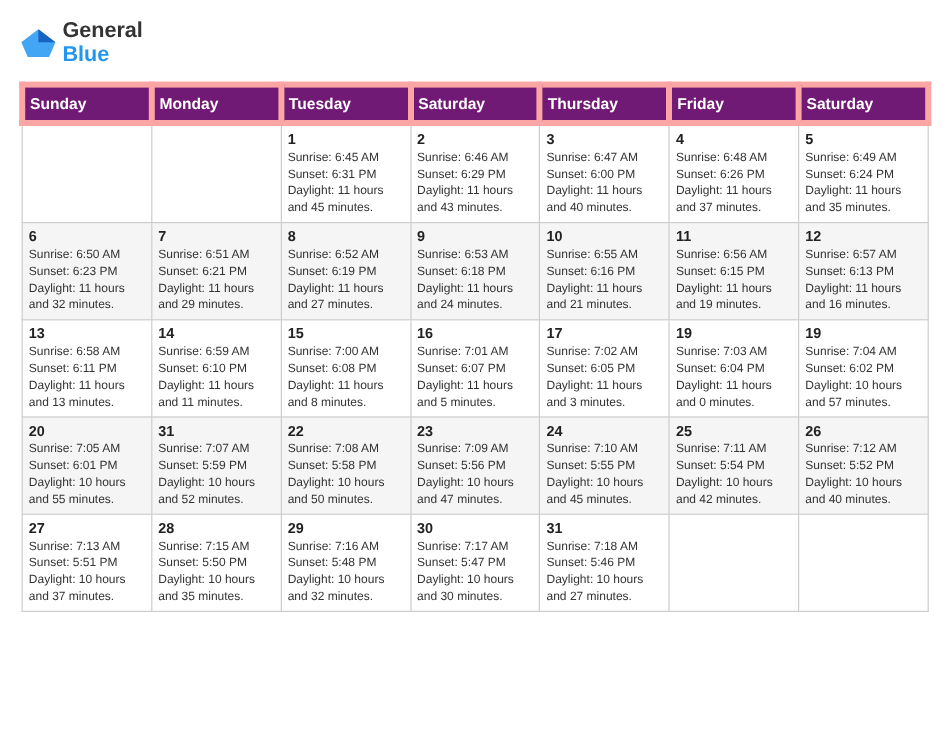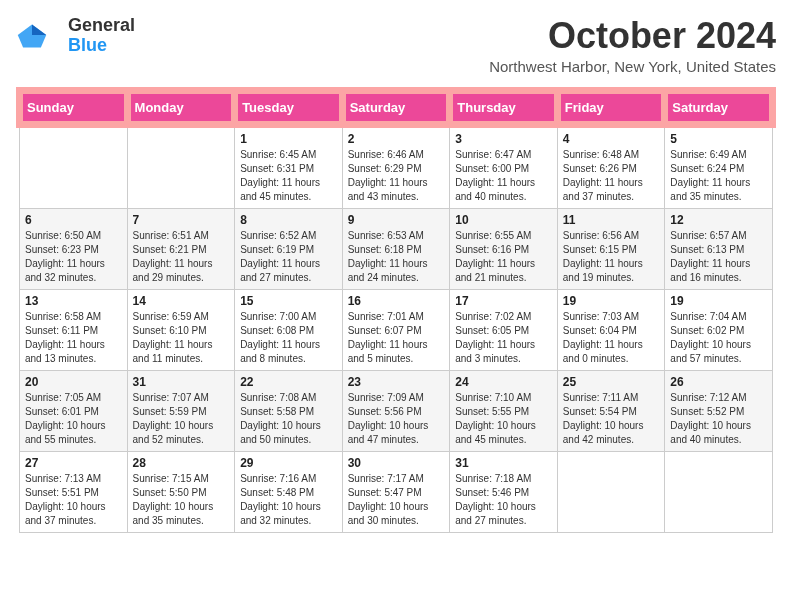--- a/index.html
+++ b/index.html
@@ -12,21 +12,21 @@
     }
     .header {
       display: flex;
       justify-content: space-between;
       align-items: flex-start;
       margin-bottom: 12px;
     }
     .logo {
       display: flex;
       align-items: center;
-      gap: 20px;
+      gap: 4px;
     }
     .logo-text {
       font-size: 18px;
       font-weight: bold;
       line-height: 1.1;
     }
     .logo-general { color: #333; }
     .logo-blue { color: #2196f3; text-align: center; }
     .logo-icon {
       width: 32px;
@@ -45,27 +45,27 @@
       font-size: 15px;
       color: #555;
       margin-top: 2px;
     }
     table {
       width: 100%;
       border-collapse: collapse;
       font-size: 11px;
     }
     thead tr th {
-      background: #ec4899;
+      background: #701a75;
       color: #fff;
       padding: 6px 4px;
       text-align: left;
       font-size: 13px;
       font-weight: bold;
-      border: 7px solid #fca5a5;
+      border: 5px solid #fca5a5;
     }
     tbody tr td {
       border: 1px solid #ccc;
       padding: 4px 5px;
       vertical-align: top;
       min-width: 95px;
       height: 80px;
       background: #fff;
     }
     tbody tr:nth-child(even) td {
@@ -92,24 +92,20 @@
   <div class="logo">
     <svg class="logo-icon" viewBox="0 0 36 30" xmlns="http://www.w3.org/2000/svg">
       <polygon points="18,2 34,14 28,28 8,28 2,14" fill="#2196f3" opacity="0.85"></polygon>
       <polygon points="18,2 34,14 18,14" fill="#1565c0"></polygon>
     </svg>
     <div class="logo-text">
       <span class="logo-general">General</span><br>
       <span class="logo-blue">Blue</span>
     </div>
   </div>
-  <div class="title-block">
-    <div class="month-title">October 2024</div>
-    <div class="location">Northwest Harbor, New York, United States</div>
-  </div>
 </div>
 
 <table>
   <thead>
     <tr>
     <th>Sunday</th>
         <th>Monday</th>
         <th>Tuesday</th>
         <th>Saturday</th>
         <th>Thursday</th>

